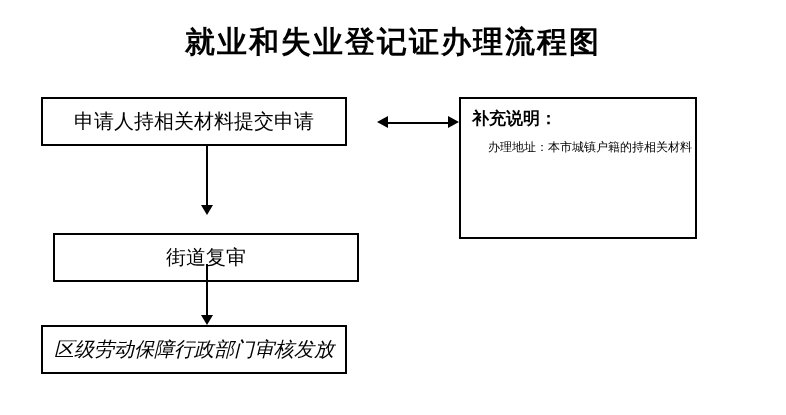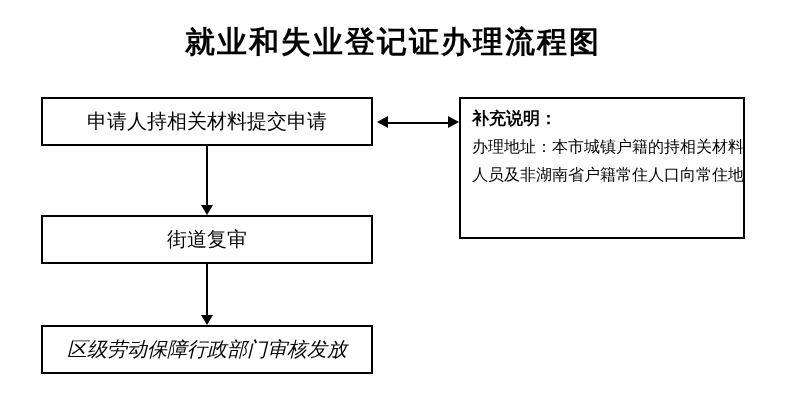--- a/index.html
+++ b/index.html
@@ -24,56 +24,57 @@
     width: 100%;
     text-align: center;
     font-size: 30px;
     font-weight: bold;
     letter-spacing: 2px;
     white-space: nowrap;
   }
   .flow-box {
     position: absolute;
     left: 41px;
-    width: 332px;
+    width: 306px;
     height: 49px;
     border: 2px solid #000000;
     background: #ffffff;
     box-sizing: border-box;
     display: flex;
     align-items: center;
     justify-content: center;
     font-size: 20px;
     white-space: nowrap;
   }
   .flow-box.step1 { top: 97px; }
-  .flow-box.step2 { top: 215px; }
+  .flow-box.step2 { top: 233px; margin-left: 12px; }
   .flow-box.step3 { top: 325px; font-style: italic; }
 
   .note-box {
     position: absolute;
     left: 459px;
     top: 97px;
-    width: 286px;
+    width: 238px;
     height: 142px;
     border: 2px solid #000000;
     background: #ffffff;
     box-sizing: border-box;
     padding: 6px 11px 0 11px;
   }
   .note-heading {
     font-size: 17px;
     font-weight: bold;
     line-height: 28px;
     white-space: nowrap;
   }
   .note-line {
-    font-size: 16px;
+    font-size: 12px;
     line-height: 28px;
     white-space: nowrap;
+    margin-left: 16px;
   }
 
   
   .arrow-v {
     position: absolute;
     width: 12px;
   }
   .arrow-v .stem {
     position: absolute;
     left: 5px;
@@ -147,21 +148,20 @@
     <span>街道复审</span>
   </div>
 
   <div class="flow-box step3">
     <span>区级劳动保障行政部门审核发放</span>
   </div>
 
   <div class="note-box">
     <div class="note-heading">补充说明：</div>
     <div class="note-line">办理地址：本市城镇户籍的持相关材料</div>
-    <div class="note-line">人员及非湖南省户籍常住人口向常住地</div>
   </div>
 
   <div class="arrow-v arrow-down-1">
     <div class="stem"></div>
     <div class="head"></div>
   </div>
 
   <div class="arrow-v arrow-down-2">
     <div class="stem"></div>
     <div class="head"></div>

